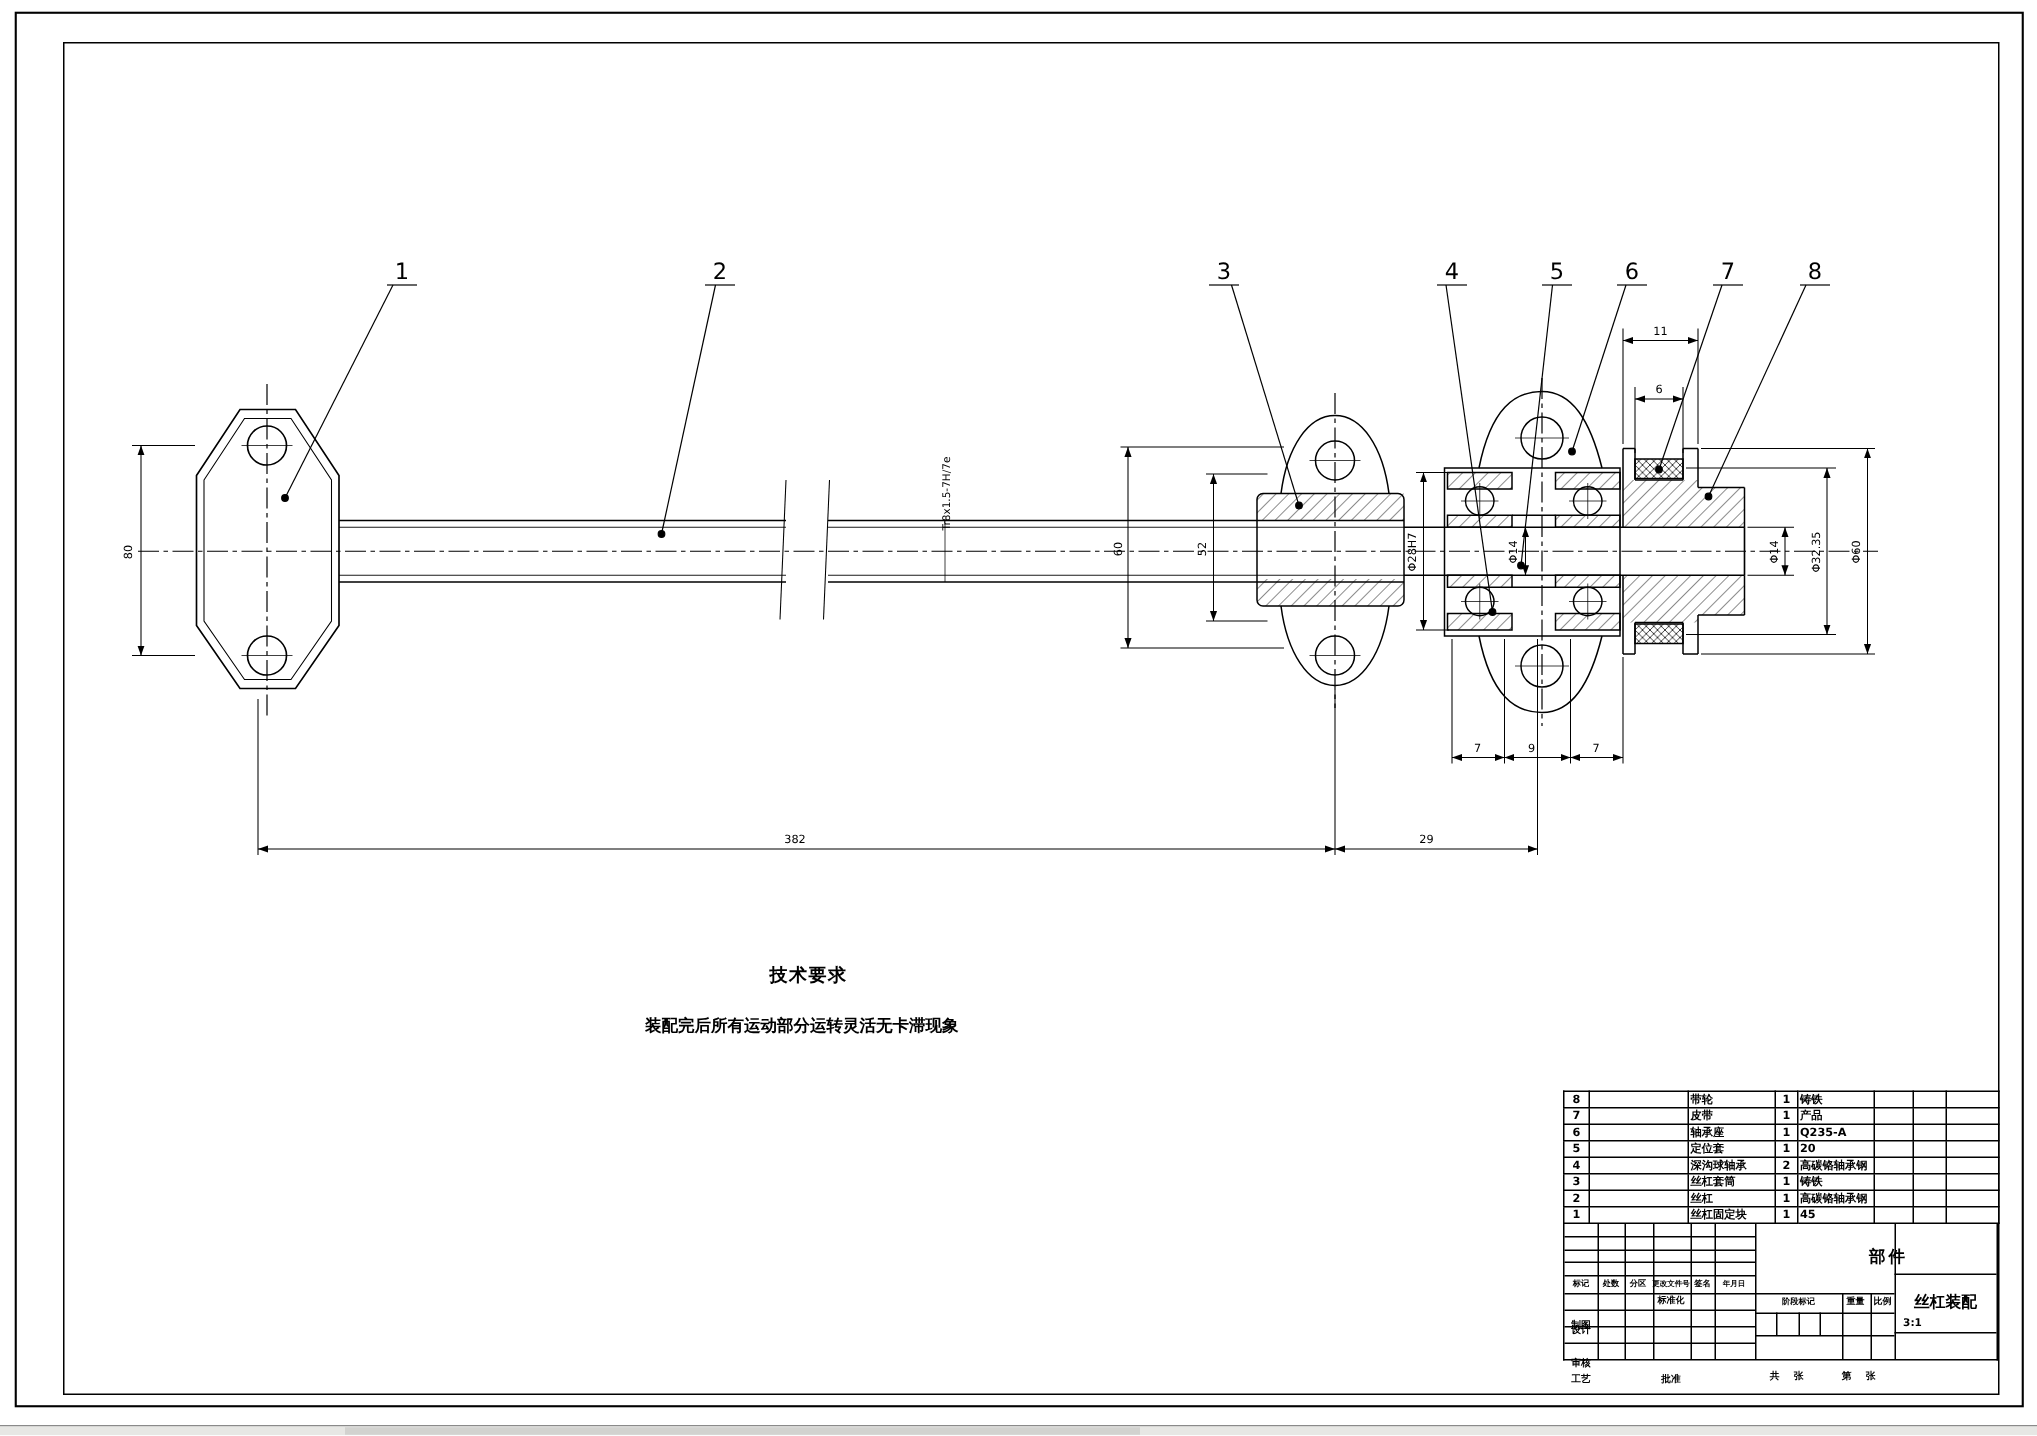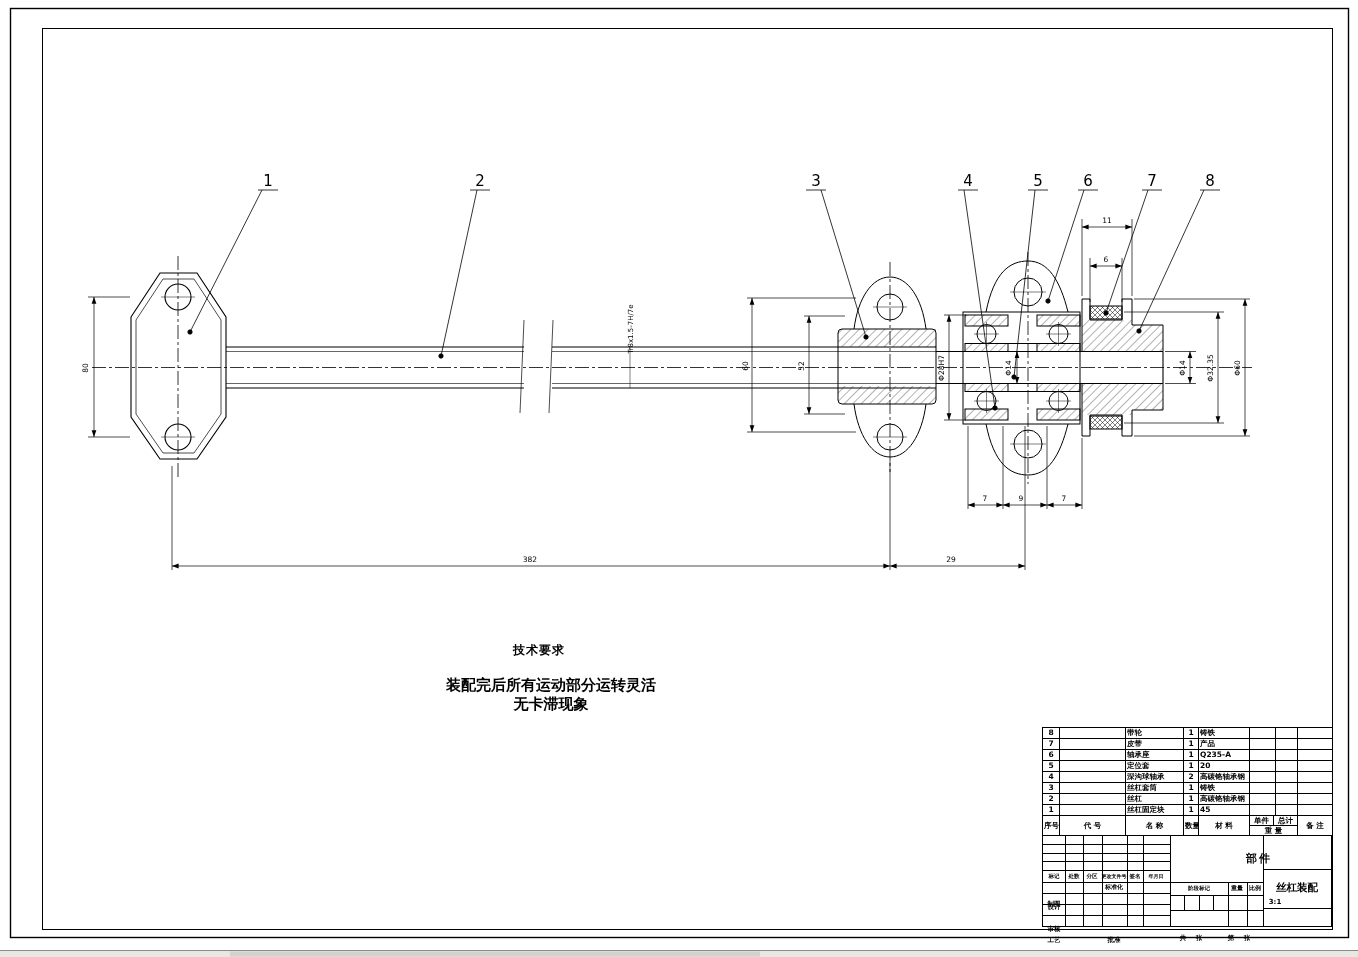--- a/index.html
+++ b/index.html
@@ -2,21 +2,21 @@
 <html><head>
 <meta charset="utf-8">
 <style>
   html,body{margin:0;padding:0;background:#fff;}
   #stage{position:relative;width:1358px;height:957px;background:#fff;overflow:hidden;
          font-family:"DejaVu Sans",sans-serif;}
   svg{position:absolute;left:0;top:0;}
   .abs{position:absolute;font-weight:bold;}
   
   #tech-title{left:494px;top:642px;width:90px;text-align:center;font-size:12px;color:#000;letter-spacing:1px;}
-  #tech-body{left:446px;top:676px;width:210px;text-align:center;font-size:15px;color:#000;}
+  #tech-body{left:430px;top:676px;width:210px;font-size:11px;color:#000;}
   
   #tb-wrap{left:1042px;top:727px;width:290px;color:#000;}
   table{border-collapse:collapse;table-layout:fixed;width:290px;font-size:7.5px;}
   td{border:1px solid #000;padding:0 1px;height:10px;line-height:10px;overflow:hidden;white-space:nowrap;}
   td.c{text-align:center;}
   tr.hdr td{height:19px;line-height:19px;text-align:center;font-size:7.5px;}
   .wtc{padding:0;}
   .wt-top{display:flex;height:9px;line-height:9px;border-bottom:1px solid #000;}
   .wt-top span{flex:1;text-align:center;}
   .wt-top span:first-child{border-right:1px solid #000;}
@@ -357,35 +357,20 @@
       <tr>
         <td class="c">1</td>
         <td></td>
         <td>丝杠固定块</td>
         <td class="c">1</td>
         <td>45</td>
         <td></td>
         <td></td>
         <td></td>
       </tr>
-      <tr class="hdr">
-        <td>序号</td>
-        <td>代  号</td>
-        <td>名  称</td>
-        <td>数量</td>
-        <td>材  料</td>
-        <td colspan="2" class="wtc">
-          <div class="wt-top">
-            <span>单件</span>
-            <span>总计</span>
-          </div>
-          <div class="wt-bot">重 量</div>
-        </td>
-        <td>备 注</td>
-      </tr>
     </tbody>
   </table>
 
   <div id="title-block">
 
     <div class="vl" style="left:22px;top:0;height:90px"></div>
     <div class="vl" style="left:40px;top:0;height:90px"></div>
     <div class="vl" style="left:59px;top:0;height:90px"></div>
     <div class="vl" style="left:84px;top:0;height:90px"></div>
     <div class="vl" style="left:100px;top:0;height:90px"></div>

